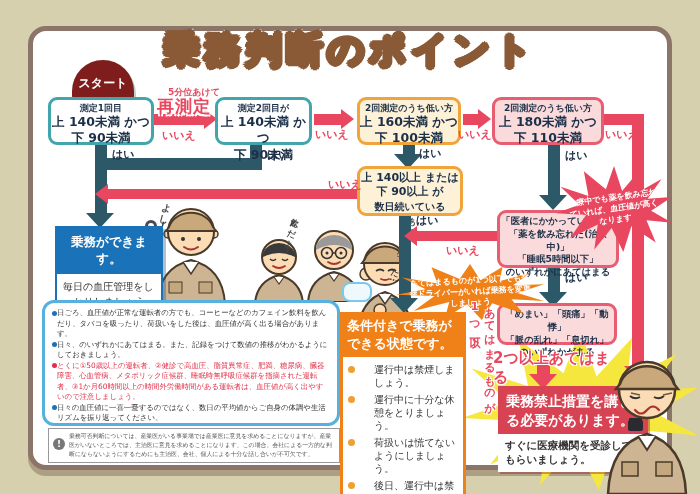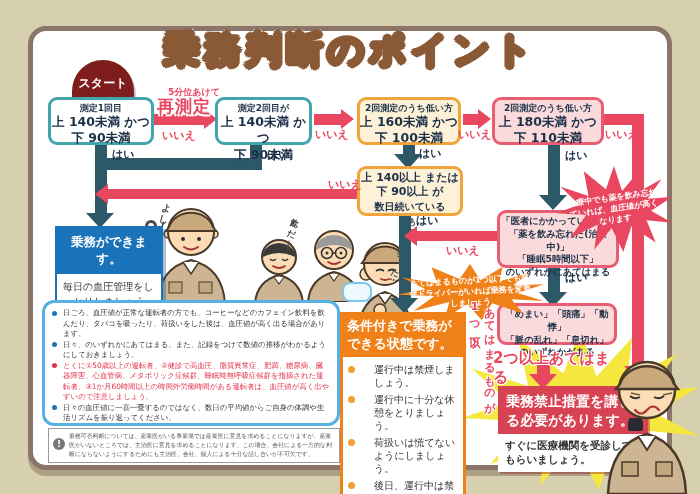--- a/index.html
+++ b/index.html
@@ -62,21 +62,21 @@
   .cond li{display:flex;gap:19px;margin-bottom:4px;line-height:1.3;}
   .dot{width:7px;height:7px;border-radius:50%;background:#f0a030;flex:none;margin-top:3px;}
   .prohibit{position:absolute;left:498px;top:386px;width:150px;z-index:5;background:#d84353;
             box-shadow:2px 2px 0 rgba(150,30,40,.4);}
   .prohibit .rt{color:#fff;font-weight:bold;font-size:14px;padding:6px 8px 4px;line-height:1.35;position:relative;}
   .prohibit .rb{background:#fff;padding:4px 7px 5px;font-weight:bold;font-size:10.5px;color:#333;line-height:1.4;}
   .stamp{position:absolute;right:5px;bottom:3px;width:15px;height:11px;background:#2a2a30;border-radius:2px;
          box-shadow:0 -3px 0 -1px #2a2a30;}
   .notes{position:absolute;left:42px;top:300px;width:298px;height:126px;border:3px solid #56b0e0;
          border-radius:12px;background:#fff;padding:5px 7px;z-index:4;box-sizing:border-box;overflow:hidden;}
-  .notes li{display:flex;gap:6px;font-size:7.4px;line-height:1.42;color:#333;}
+  .notes li{display:flex;gap:0;font-size:7.4px;line-height:1.42;color:#333;}
   .notes .dot{background:#1a72b8;width:5px;height:5px;margin-top:2.5px;}
   .notes li.redli{color:#e03048;}
   .notes li.redli .dot{background:#e03048;}
   .footnote{position:absolute;left:48px;top:428px;width:292px;border:1px solid #999;background:#fff;
             padding:3px 5px 3px 20px;font-size:5.9px;color:#555;line-height:1.55;z-index:4;box-sizing:border-box;}
   .fn-icon{position:absolute;left:4px;top:9px;width:12px;height:12px;border-radius:50%;background:#777;
            color:#fff;font-weight:bold;font-size:9px;text-align:center;line-height:12px;}
   .speech{position:absolute;writing-mode:vertical-rl;text-orientation:upright;font-weight:bold;color:#444;
           font-size:9.5px;z-index:2;letter-spacing:1px;}
   .bubble{position:absolute;left:342px;top:282px;width:26px;height:16px;border:2px solid #7cc8ec;

